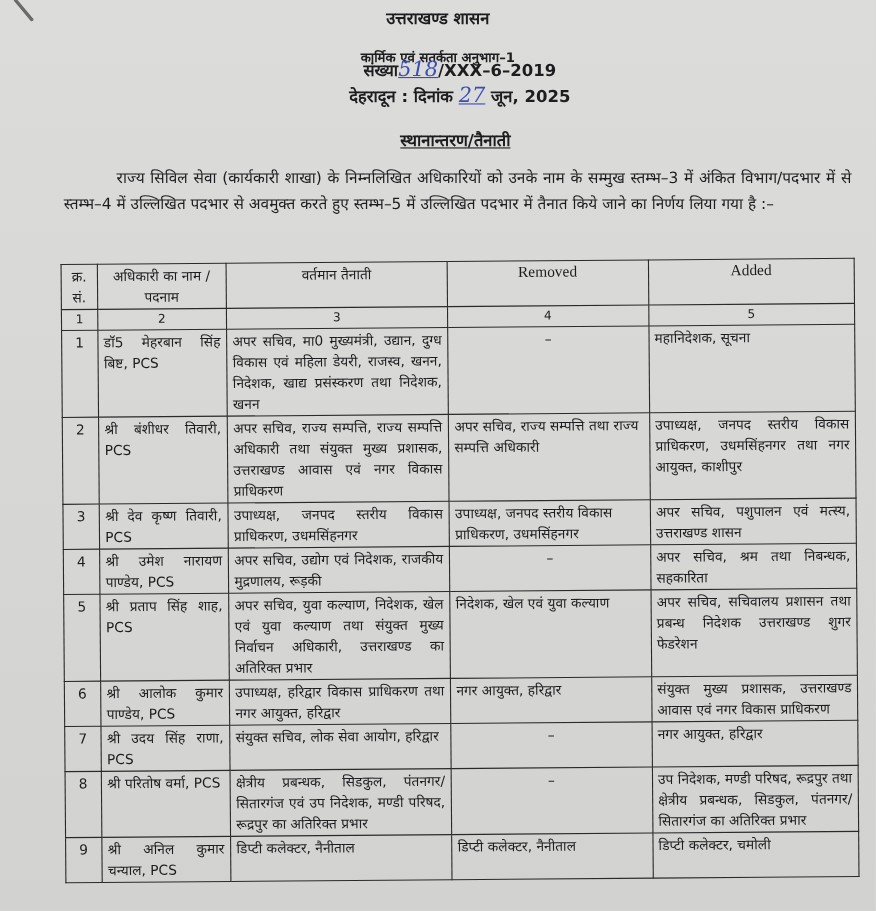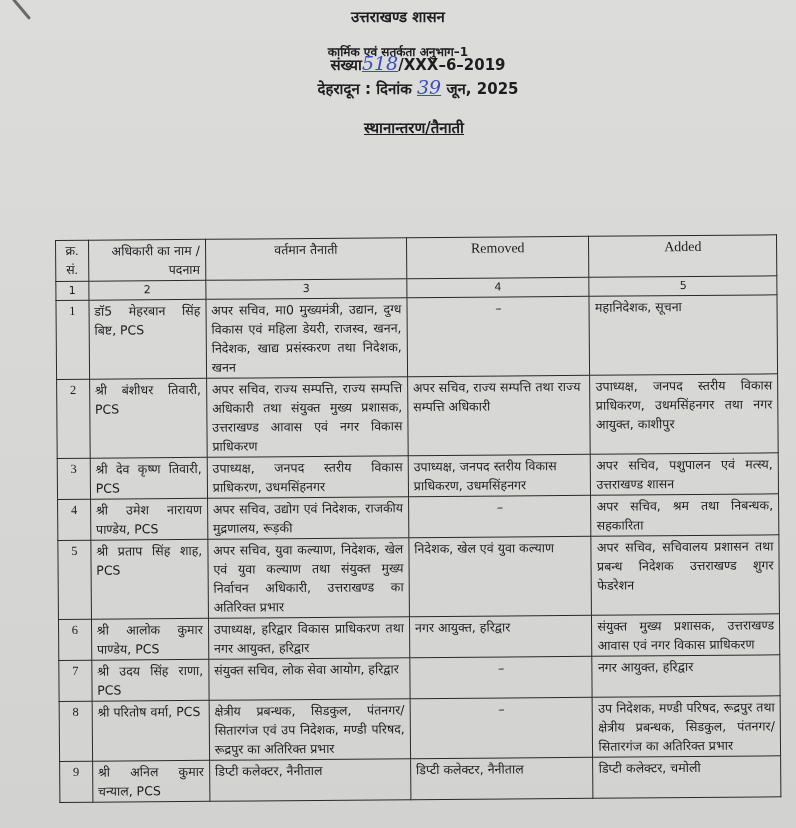--- a/index.html
+++ b/index.html
@@ -33,21 +33,21 @@
   }
   table.main {
     position: absolute; left: 55px; top: 240px; width: 722px;
     border-collapse: collapse; font-size: 12.5px; line-height: 19px;
     transform: rotate(-0.45deg); transform-origin: top left;
   }
   table.main td, table.main th {
     border: 1.5px solid #2a2a2a; vertical-align: top; padding: 1px 5px;
     font-weight: normal;
   }
-  .c1 { width: 22px; text-align: center; font-weight: bold; font-family: Liberation Serif, serif; }
+  .c1 { width: 22px; text-align: center; font-weight: bold; }
   .c2 { width: 108px; font-weight: bold; text-align: justify; }
   .c3 { width: 194px; text-align: justify; }
   .c4 { width: 175px; }
   .c5 { width: 180px; text-align: justify; }
   th.en { font-family: "Liberation Serif", serif; font-weight: bold; font-size: 14px; text-align: center; }
   th.hi { text-align: center; }
   .numrow td { text-align: center; font-weight: bold; font-size: 11px; padding: 0 4px; line-height: 16px; }
   .dash { text-align: center; }
 </style>
 </head>
@@ -56,31 +56,32 @@
 <div class="paper">
   <div class="staple"></div>
 
   <div class="header h1">उत्तराखण्ड शासन</div>
   <div class="header h2">कार्मिक एवं सतर्कता अनुभाग–1</div>
   <div class="header h3">
     <span>संख्या</span><span class="hand">518</span><span>/XXX–6–2019</span>
   </div>
   <div class="header h4">
     <span>देहरादून : दिनांक</span>
-    <span class="hand">39</span>
+    <span class="hand">27</span>
     <span>जून, 2025</span>
   </div>
   <div class="header h5">स्थानान्तरण/तैनाती</div>
 
+  <div class="para">राज्य सिविल सेवा (कार्यकारी शाखा) के निम्नलिखित अधिकारियों को उनके नाम के सम्मुख स्तम्भ–3 में अंकित विभाग/पदभार में से स्तम्भ–4 में उल्लिखित पदभार से अवमुक्त करते हुए स्तम्भ–5 में उल्लिखित पदभार में तैनात किये जाने का निर्णय लिया गया है :–</div>
 
   <table class="main">
     <thead>
       <tr>
         <th class="c1 hi">क्र. सं.</th>
-        <th class="c2 hi" style="text-align:right">अधिकारी का नाम /पदनाम</th>
+        <th class="c2 hi" style="text-align:center">अधिकारी का नाम /पदनाम</th>
         <th class="c3 hi">वर्तमान तैनाती</th>
         <th class="c4 en">Removed</th>
         <th class="c5 en">Added</th>
       </tr>
       <tr class="numrow">
         <td>1</td>
         <td>2</td>
         <td>3</td>
         <td>4</td>
         <td>5</td>

